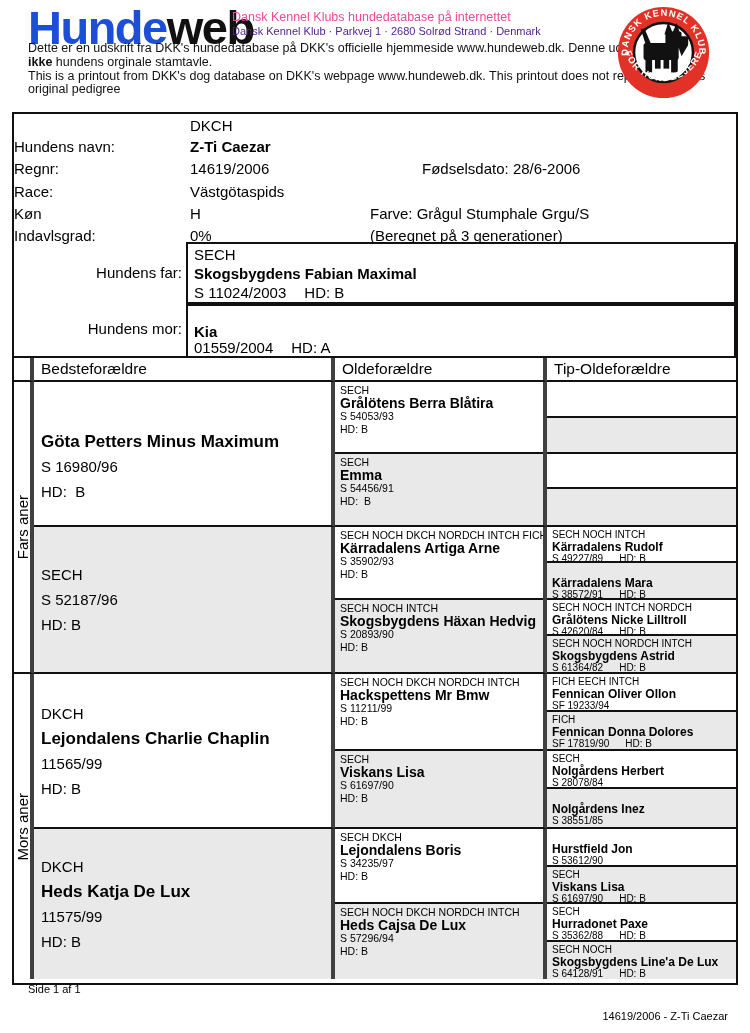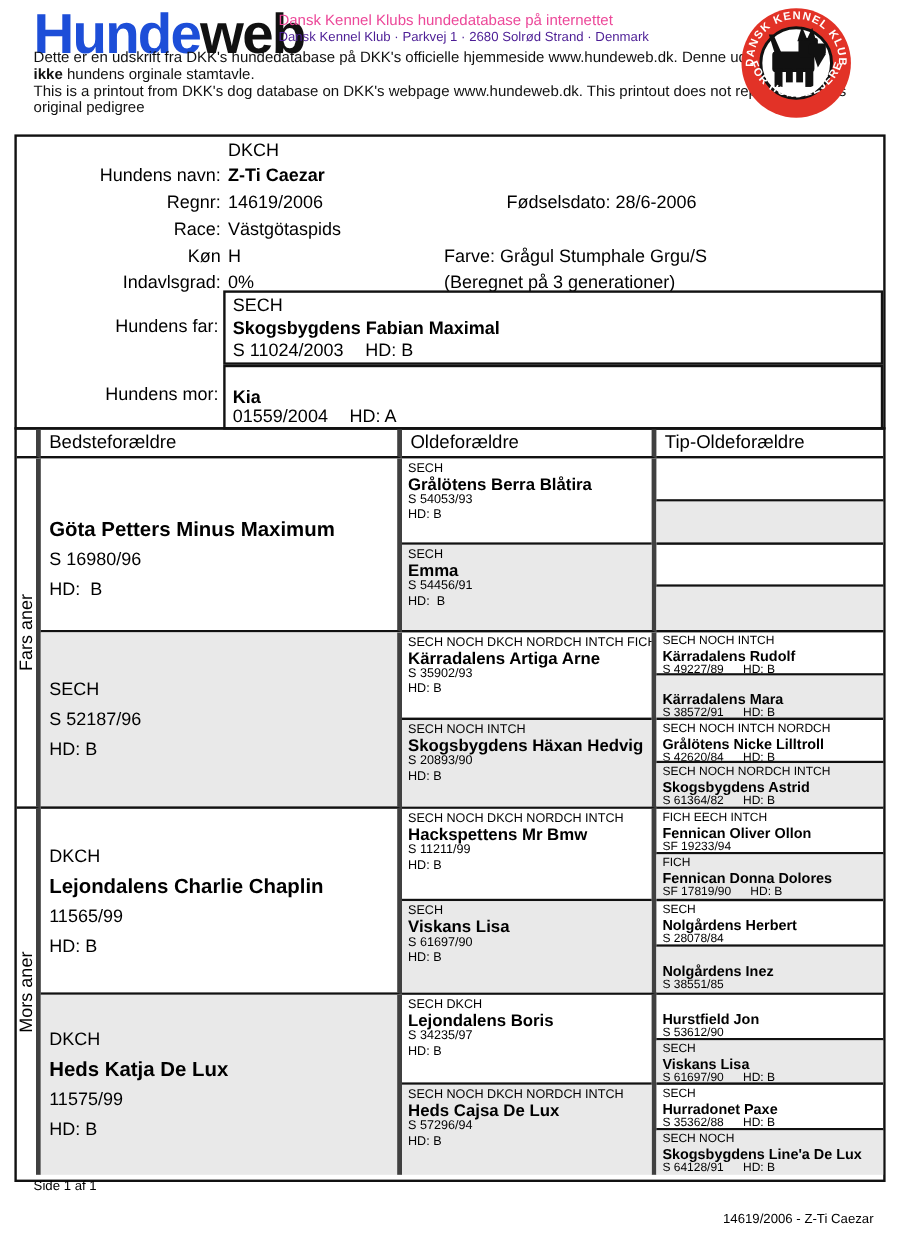--- a/index.html
+++ b/index.html
@@ -13,21 +13,21 @@
   .tagline { position:absolute; left:232px; top:10px; font-size:12.5px; color:#ec4899; }
   .address { position:absolute; left:232px; top:25px; font-size:11px; color:#4c1d95; }
   .notes { position:absolute; left:28px; top:42px; font-size:12.5px; line-height:13.8px; color:#111; }
   .notes b { font-weight:bold; }
 
   .badge { position:absolute; left:616px; top:5px; width:95px; height:95px; }
 
   
   .info-box { position:absolute; left:12px; top:112px; width:726px; height:246px; border:2px solid #111; }
   .irow { position:absolute; display:flex; font-size:15px; line-height:17px; white-space:pre; }
-  .irow .lab { width:170px; text-align:right; }
+  .irow .lab { width:170px; }
   .irow .val { margin-left:6px; }
   .irow .val.b { font-weight:bold; }
   .ifield { position:absolute; font-size:15px; line-height:17px; white-space:pre; }
 
   .pbox { position:absolute; left:172px; width:550px; border:2px solid #111; padding:1px 6px; }
   .pbox .l1 { font-size:15px; white-space:pre; }
   .pbox .nm { font-size:15px; font-weight:bold; white-space:pre; }
   .pbox .hd { margin-left:18px; }
   .far-box { top:128px; height:62px; }
   .far-box .l1, .far-box .nm { line-height:19px; min-height:19px; }

